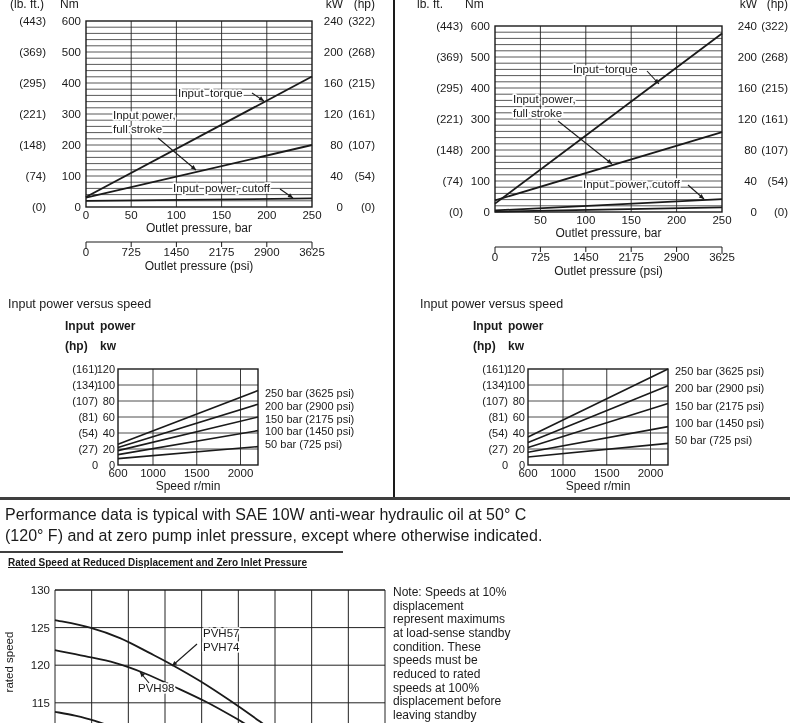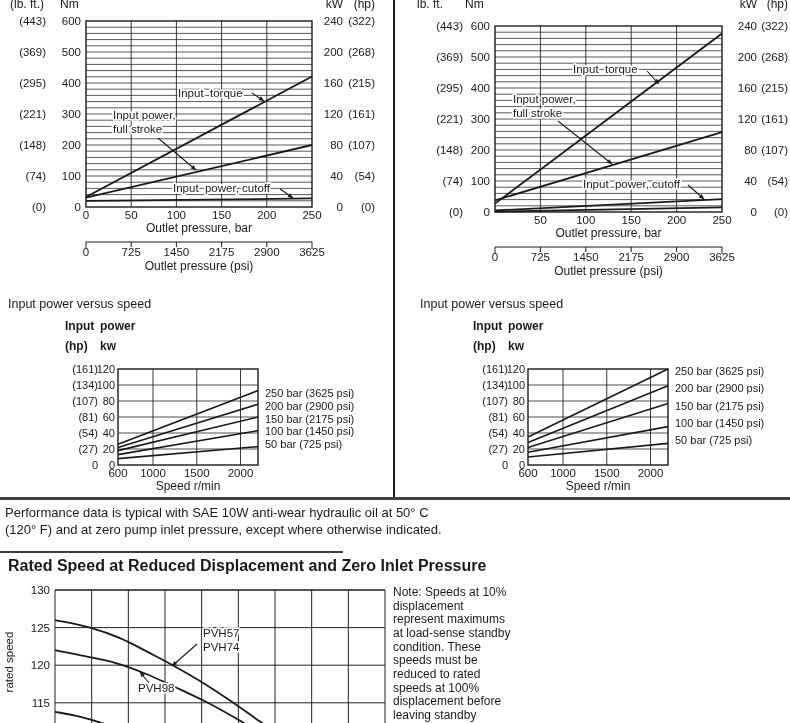--- a/index.html
+++ b/index.html
@@ -6,22 +6,22 @@
   body{width:790px;height:723px;overflow:hidden;position:relative;
        font-family:"Liberation Sans","DejaVu Sans",sans-serif;color:#1a1a1a;}
   svg{position:absolute;display:block;}
   svg text{white-space:pre;font-family:"Liberation Sans","DejaVu Sans",sans-serif;fill:#1a1a1a;}
   #col-left{left:0;top:0;}
   #col-right{left:395px;top:0;}
   .vdiv{position:absolute;left:393px;top:0;width:2px;height:498px;background:#1a1a1a;}
   .hrule{position:absolute;background:#3f3f3f;}
   .hr1{left:0;top:497px;width:790px;height:3px;}
   .hr2{left:0;top:551px;width:343px;height:2px;}
-  .perf-note{position:absolute;left:5px;top:505px;font-size:13px;line-height:1.3;white-space:pre-line;}
-  .rated-heading{position:absolute;left:8px;top:557px;font-size:16px;font-weight:bold;}
+  .perf-note{position:absolute;left:5px;top:505px;font-size:16px;line-height:1.3;white-space:pre-line;}
+  .rated-heading{position:absolute;left:8px;top:557px;font-size:10px;font-weight:bold;text-decoration:underline;}
   .rated-note{position:absolute;left:393px;top:586px;width:175px;font-size:12px;line-height:1.14;white-space:pre-line;}
   #rated-chart{left:0;top:582px;}
 </style>
 </head>
 <body>
 
 <div class="top">
   <svg id="col-left" width="395" height="497" viewBox="0 0 395 497">
       <g>
         <line x1="86" y1="200.8" x2="312" y2="200.8" stroke="#222222" stroke-width="0.75"></line>

